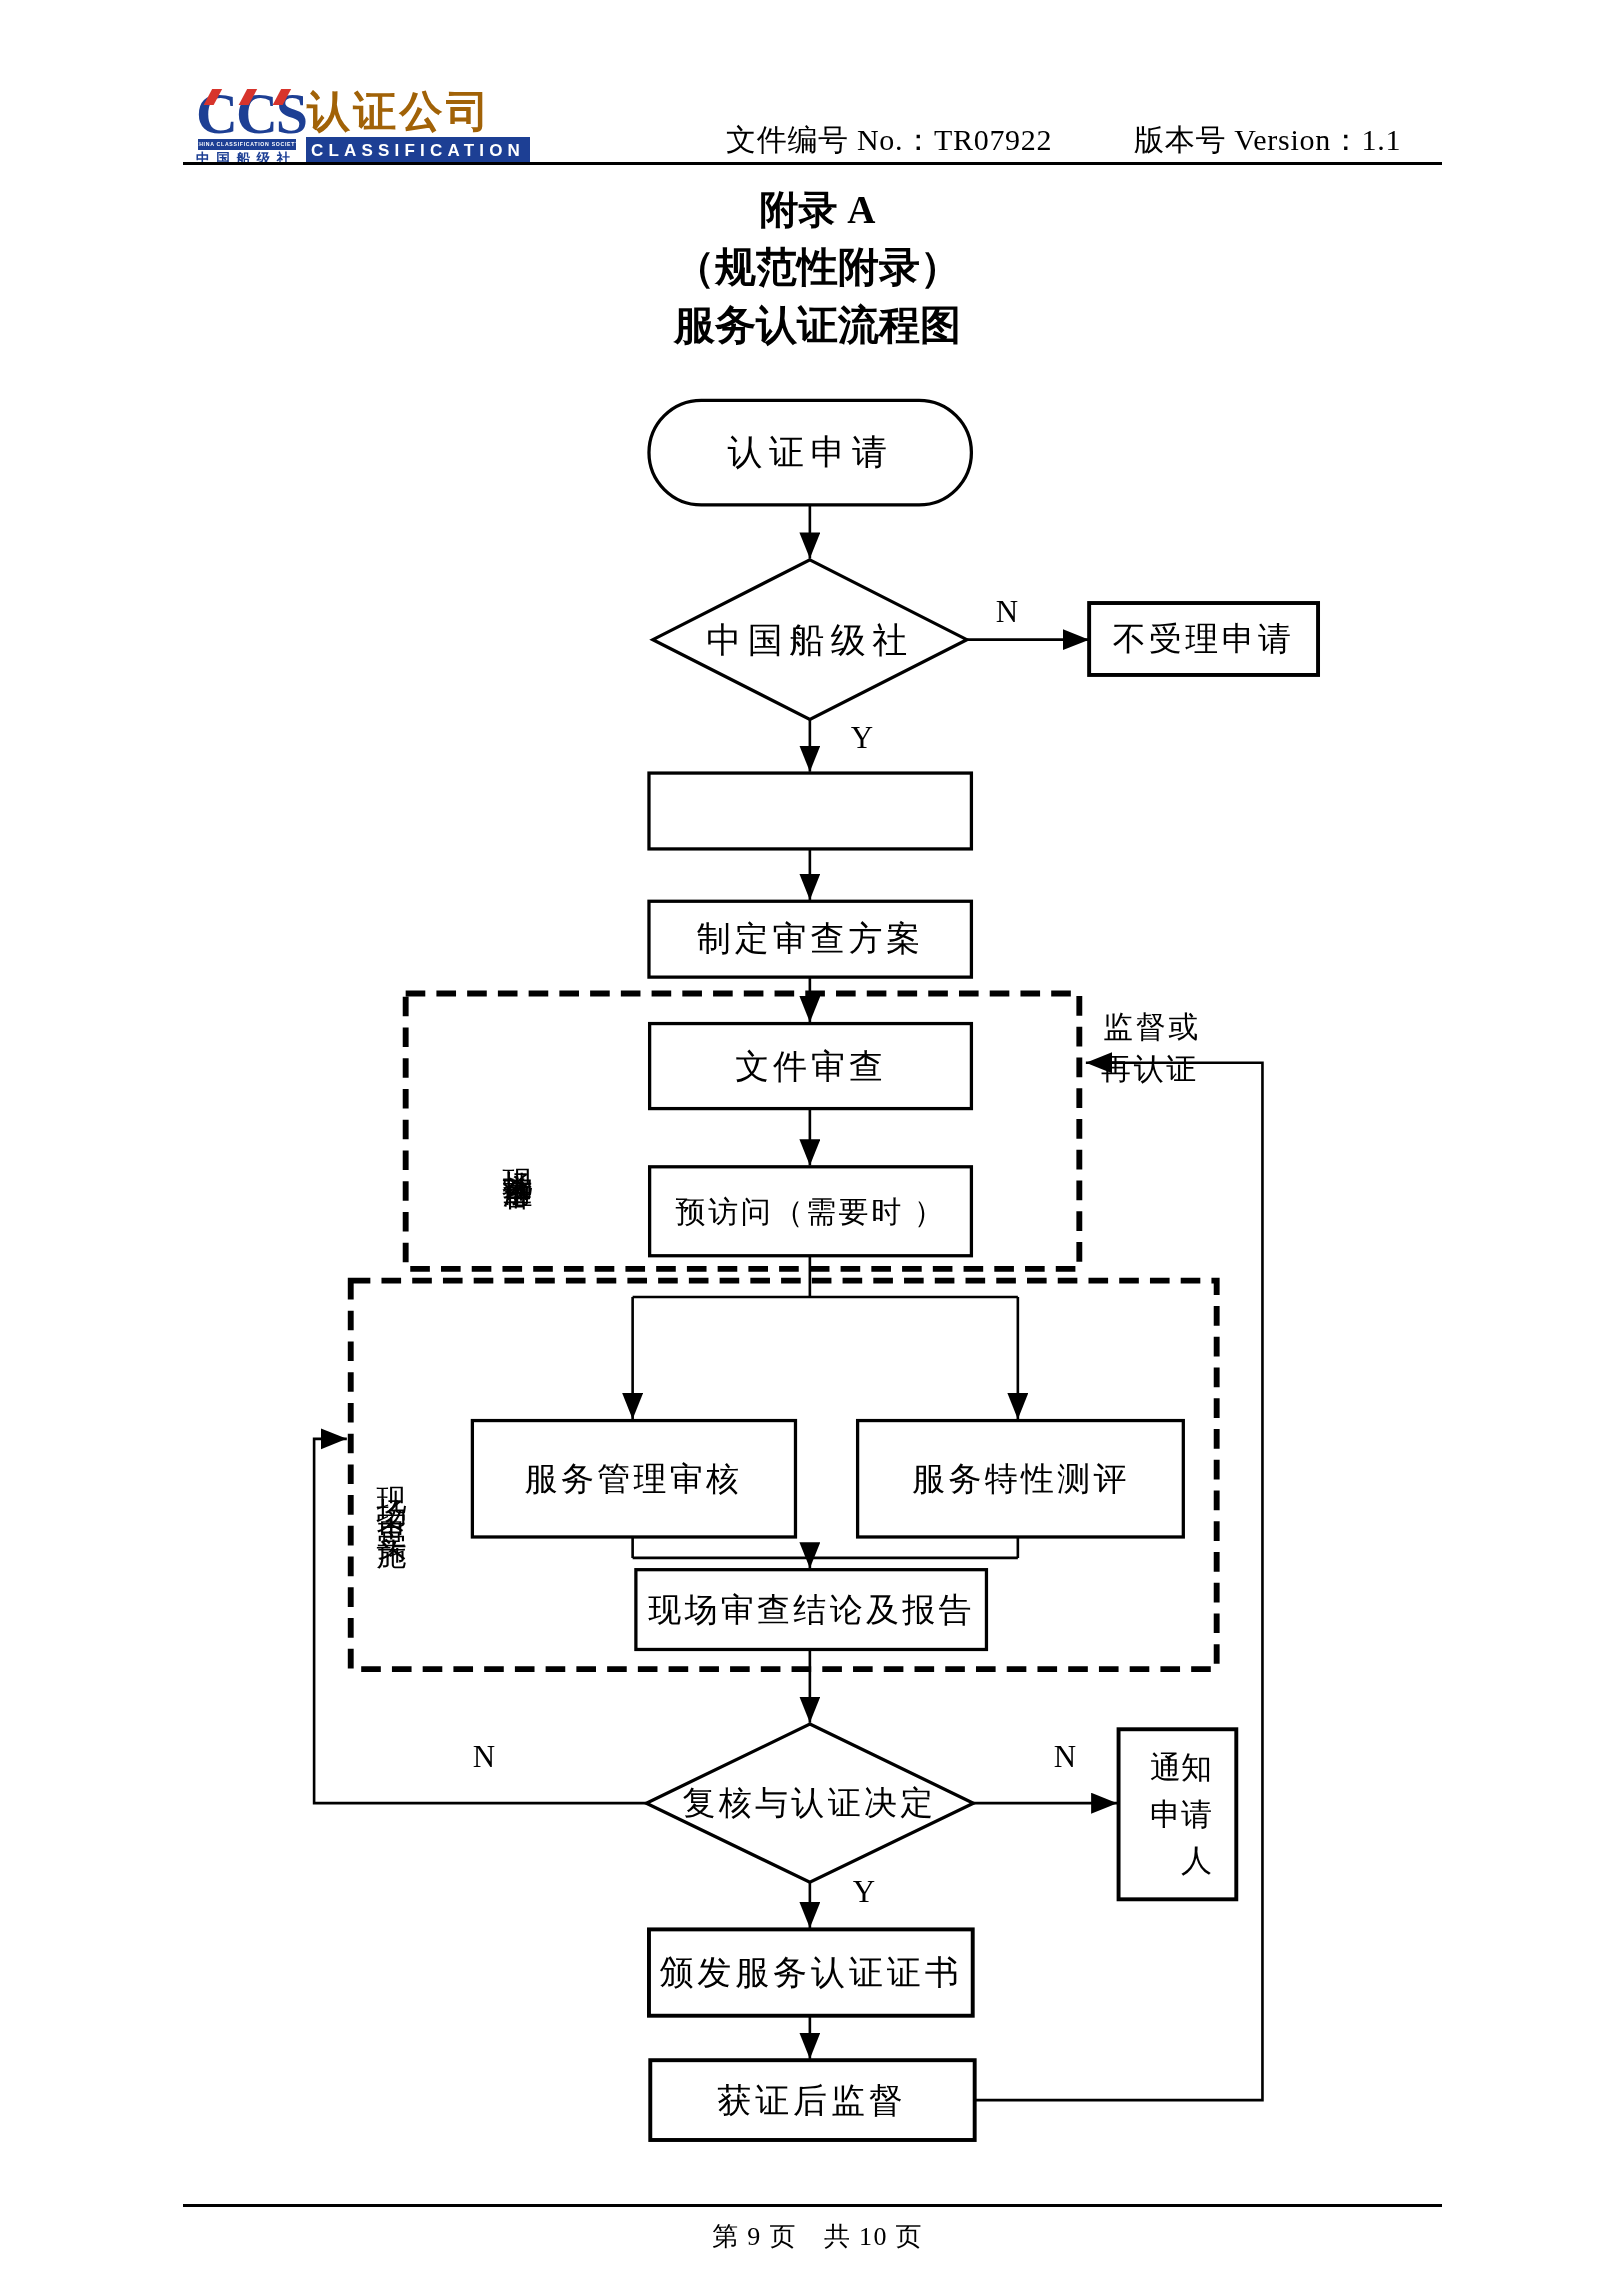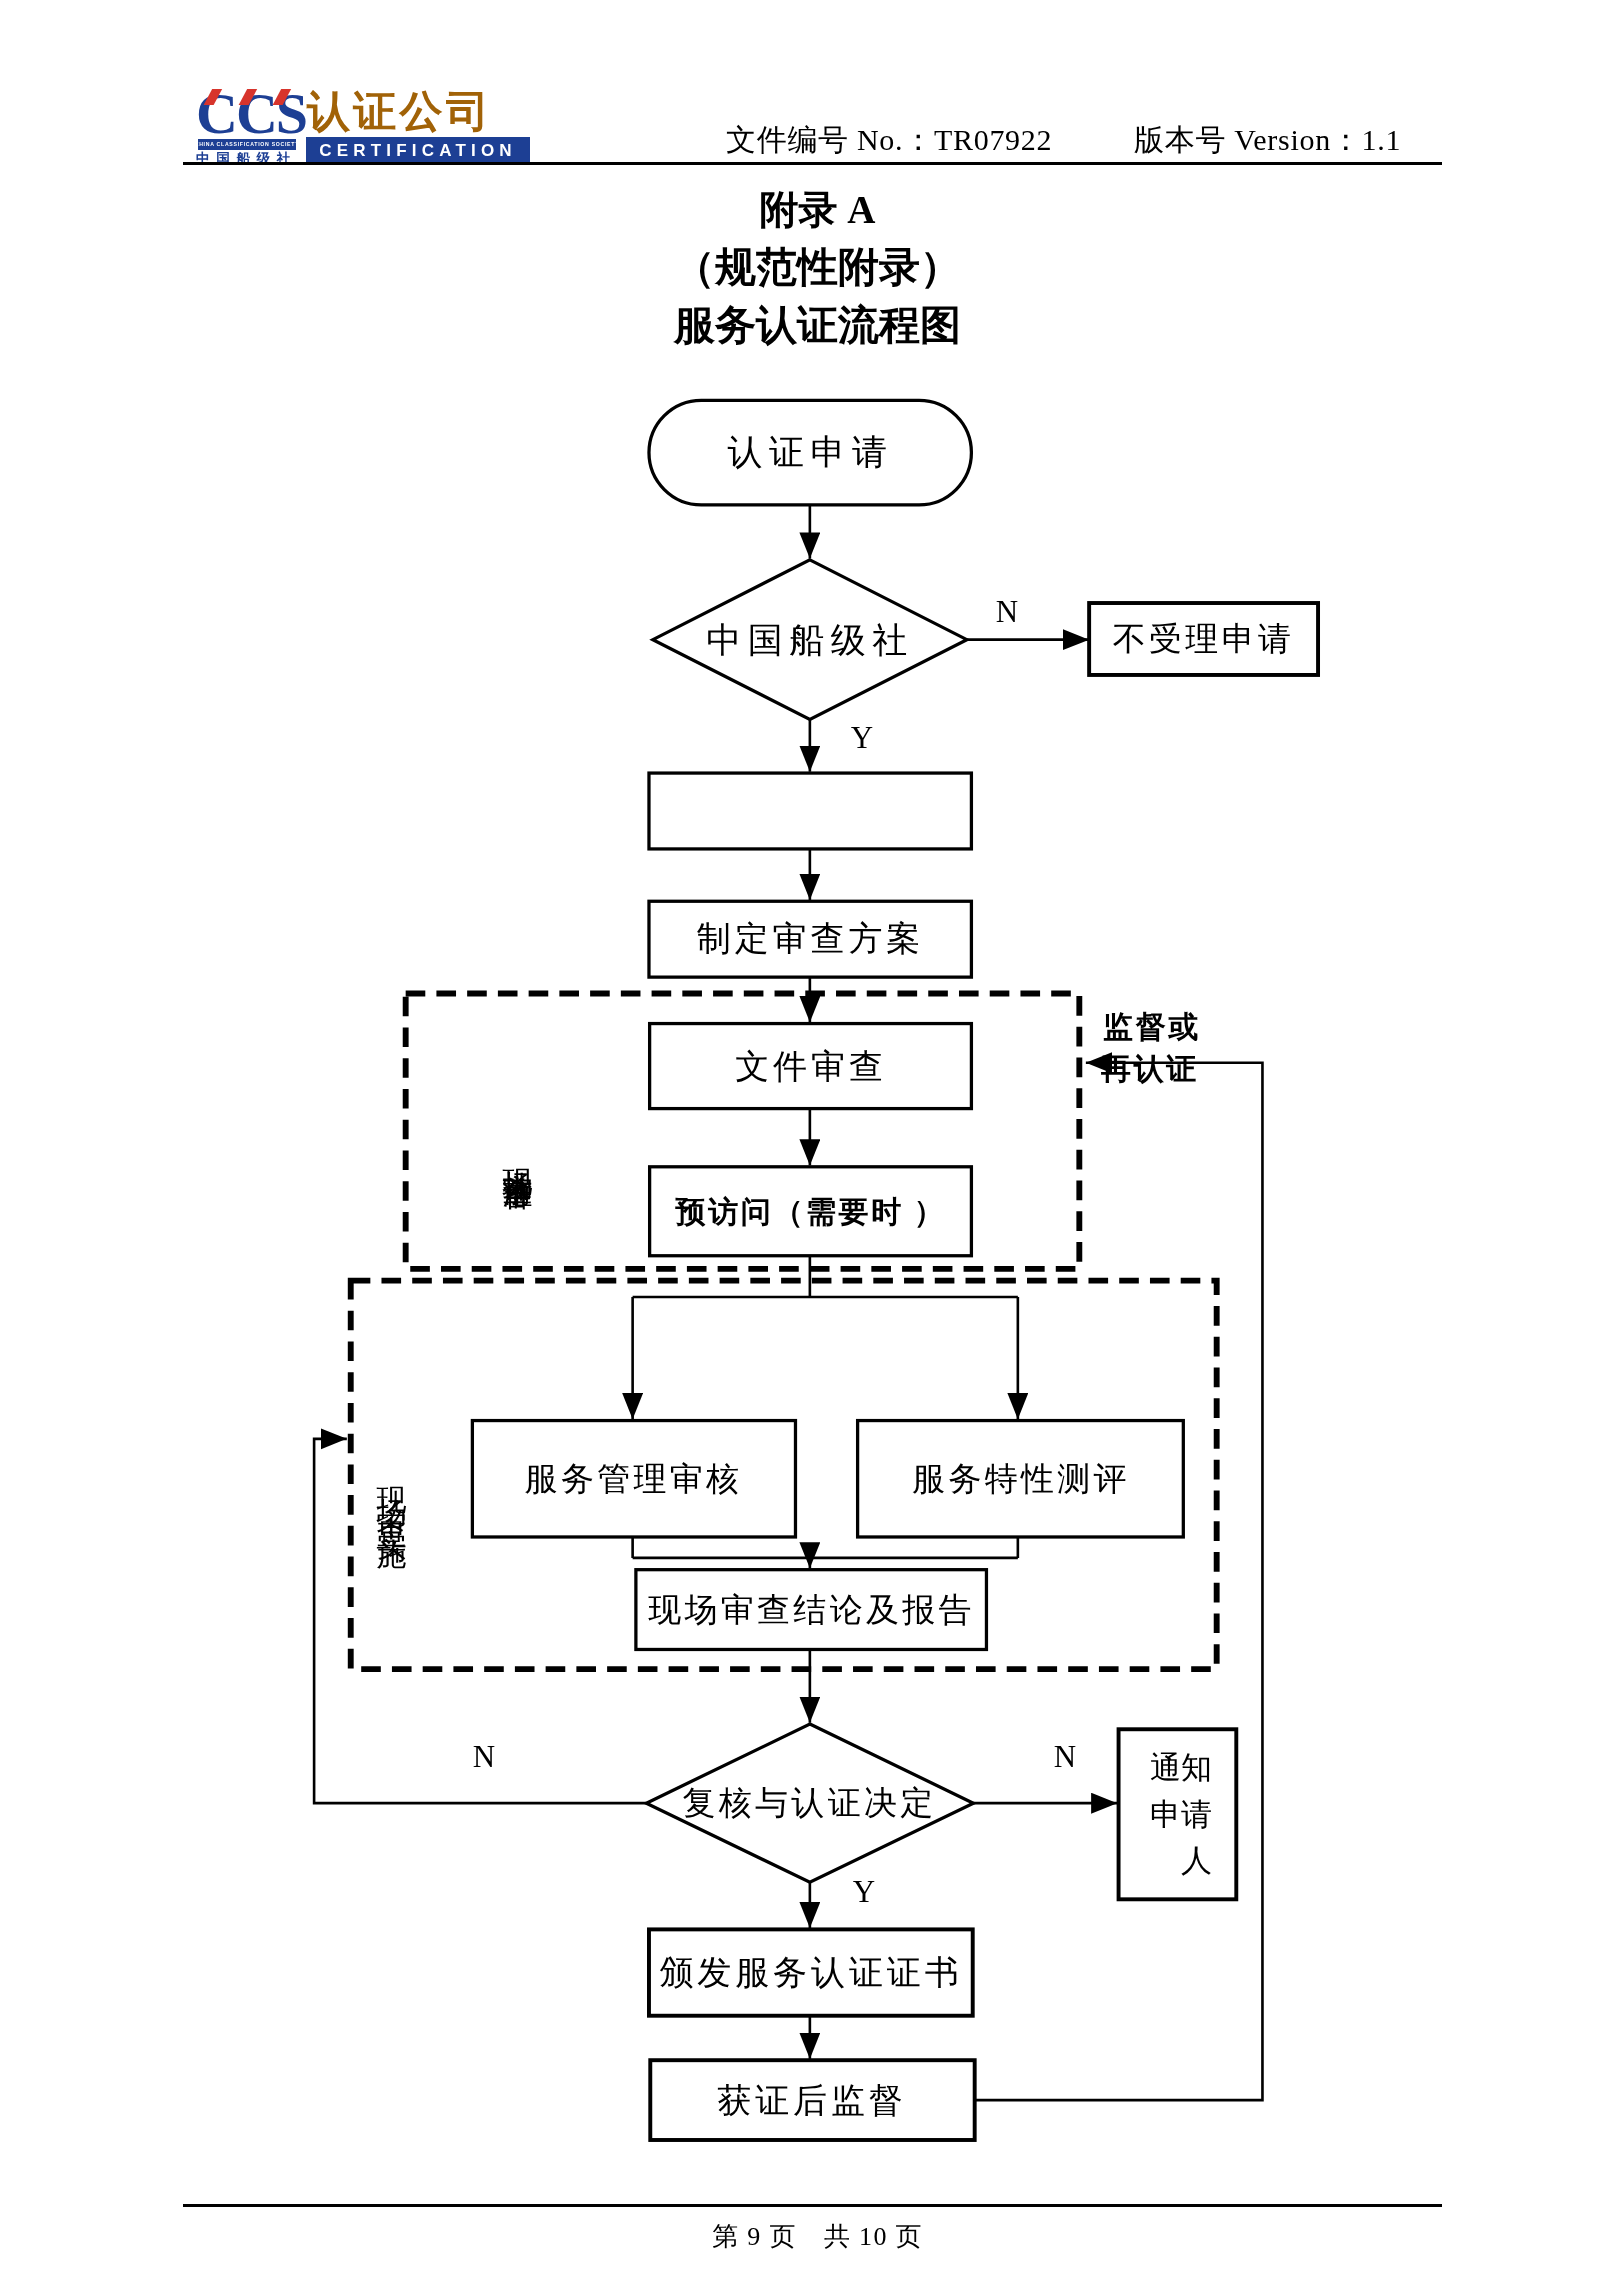--- a/index.html
+++ b/index.html
@@ -27,21 +27,21 @@
   
   .titles{left:0;top:190px;width:1635px;text-align:center;font-weight:bold;}
   .t1{font-size:39px;line-height:1;margin-bottom:18.3px;}
   .t2{font-size:41px;line-height:1;margin-bottom:17px;}
   .t3{font-size:41px;line-height:1;}
   
   .lbl{display:flex;align-items:center;justify-content:center;text-align:right;}
   .f54{font-size:35px;letter-spacing:6.5px;}
   .f52{font-size:34px;letter-spacing:3.9px;}
   .f50{font-size:33px;letter-spacing:3.3px;}
-  .f46{font-size:30px;letter-spacing:2.6px;font-weight:bold;}
+  .f46{font-size:30px;letter-spacing:2.6px;}
   .branch{font-size:31px;letter-spacing:0;}
   .two-line{flex-direction:row;line-height:1.45;}
   .vlabel{writing-mode:vertical-rl;text-orientation:upright;font-size:30px;}
   .notify-inner{width:68px;line-height:1.5;font-size:31px;}
   svg{position:absolute;left:0;top:0;}
   
   .footer-text{left:0;top:2219px;width:1635px;text-align:center;font-size:26px;letter-spacing:1.3px;}
 </style>
 </head>
 <body>
@@ -55,21 +55,21 @@
 
   <div class="abs logo-company">认证公司</div>
 
   <div class="abs logo-strip">
     <span>CHINA CLASSIFICATION SOCIETY</span>
   </div>
 
   <div class="abs logo-society">中国船级社</div>
 
   <div class="abs cert-bar">
-    <span>CERTIFICATION</span>
+    <span>CLASSIFICATION</span>
   </div>
 
   <div class="abs doc-meta" style="left:726px;">文件编号 No.：TR07922</div>
   <div class="abs doc-meta" style="left:1134px;">版本号 Version：1.1</div>
 
   <div class="abs hrule" style="top:162px;"></div>
 
   <div class="abs titles">
     <div class="t1">附录 A</div>
     <div class="t2">（规范性附录）</div>

